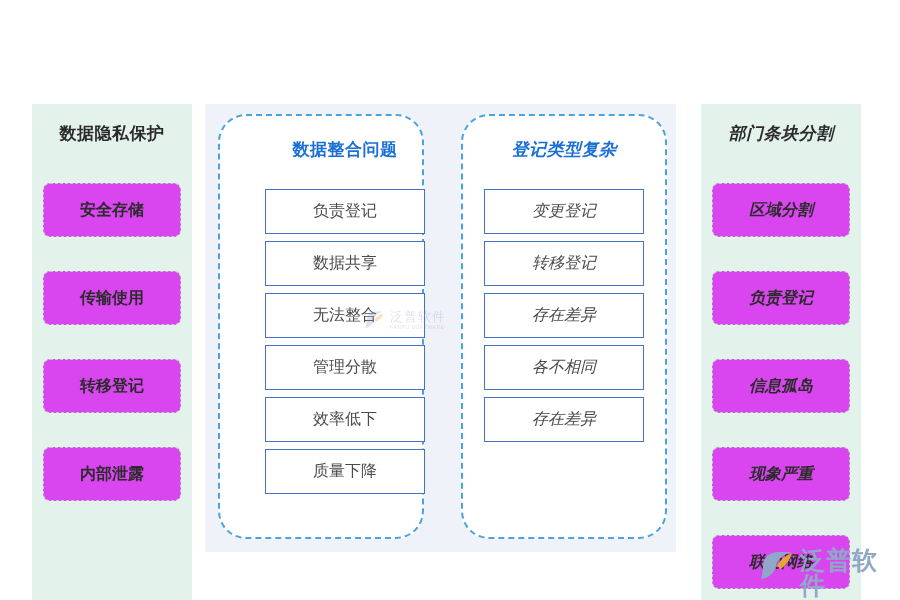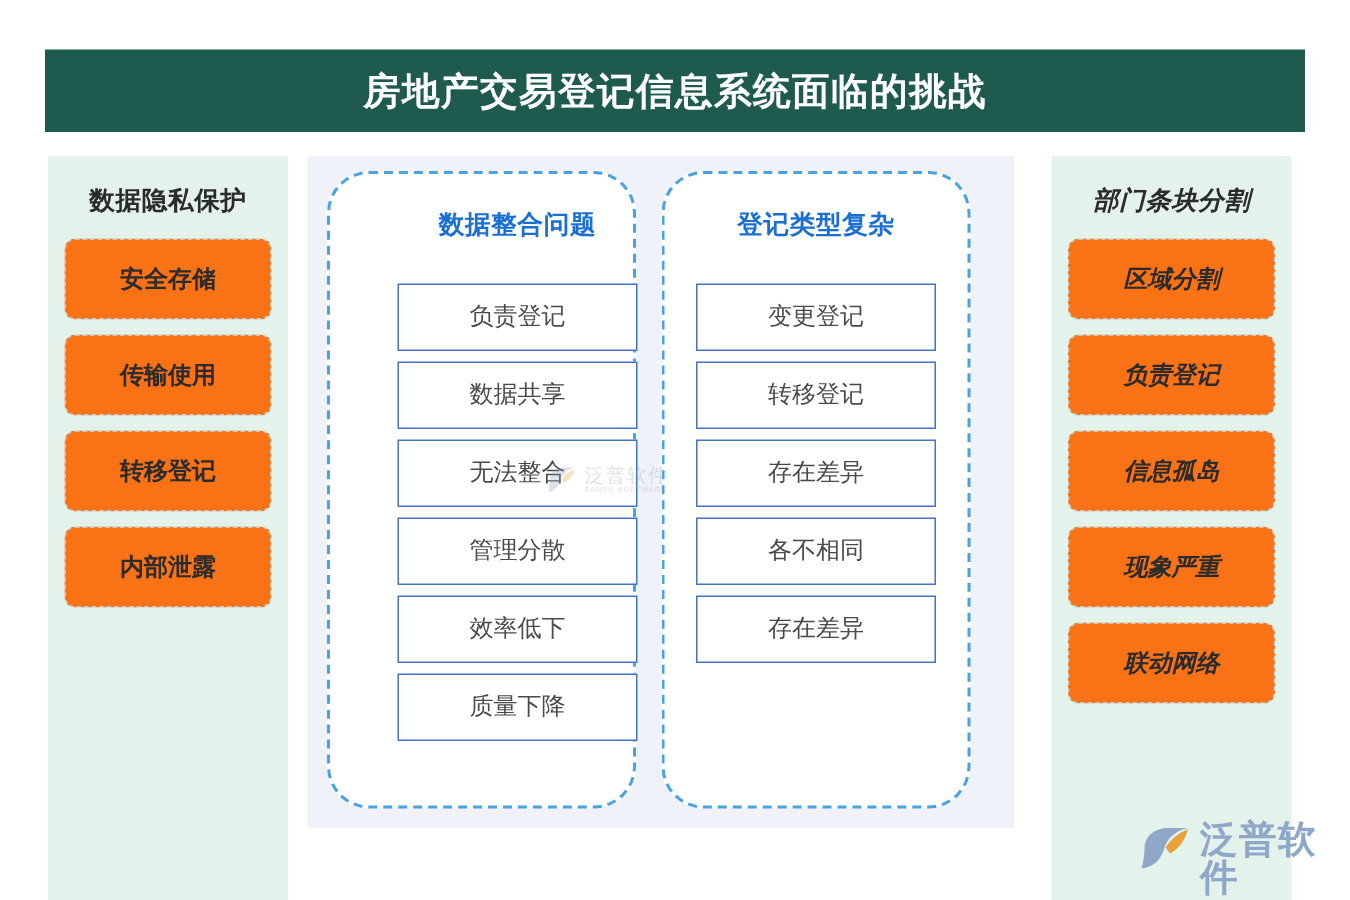--- a/index.html
+++ b/index.html
@@ -67,30 +67,31 @@
     width: 100%;
     display: flex;
     flex-direction: column;
     align-items: center;
     gap: 10px;
   }
 
   .side-box {
     width: 138px;
     height: 54px;
-    background: #f97316;
+    background: #d946ef;
     border: 1px dashed #c3c9c7;
     border-radius: 7px;
     display: flex;
     align-items: center;
     justify-content: center;
     font-size: 16px;
     font-weight: bold;
     color: #2b2b2b;
     white-space: nowrap;
+    margin-top: 24px;
   }
 
   
   .mid-panel {
     position: absolute;
     left: 205px;
     top: 104px;
     width: 471px;
     height: 448px;
     background: #F0F2FA;
@@ -102,21 +103,21 @@
     width: 206px;
     height: 425px;
     background: #ffffff;
     border: 2px dashed #49A3E0;
     border-radius: 28px;
     display: flex;
     flex-direction: column;
     align-items: center;
   }
   .mid-col.c1 { left: 13px; padding-left: 48px; }
-  .mid-col.c2 { left: 236px; }
+  .mid-col.c2 { left: 256px; font-style: italic; }
 
   .mid-header {
     margin-top: 22px;
     font-size: 17px;
     font-weight: bold;
     color: #1A6FD4;
     letter-spacing: 0.5px;
     white-space: nowrap;
   }
 
@@ -174,23 +175,20 @@
     color: #8FA8C8;
     font-weight: bold;
     letter-spacing: 1px;
   }
 </style>
 </head>
 <body>
 
 <div id="canvas">
 
-  <div class="title-bar">
-    <div class="title-text">房地产交易登记信息系统面临的挑战</div>
-  </div>
 
   <div class="side-col left">
     <div class="side-header">数据隐私保护</div>
     <div class="side-items">
       <div class="side-box">安全存储</div>
       <div class="side-box">传输使用</div>
       <div class="side-box">转移登记</div>
       <div class="side-box">内部泄露</div>
     </div>
   </div>

